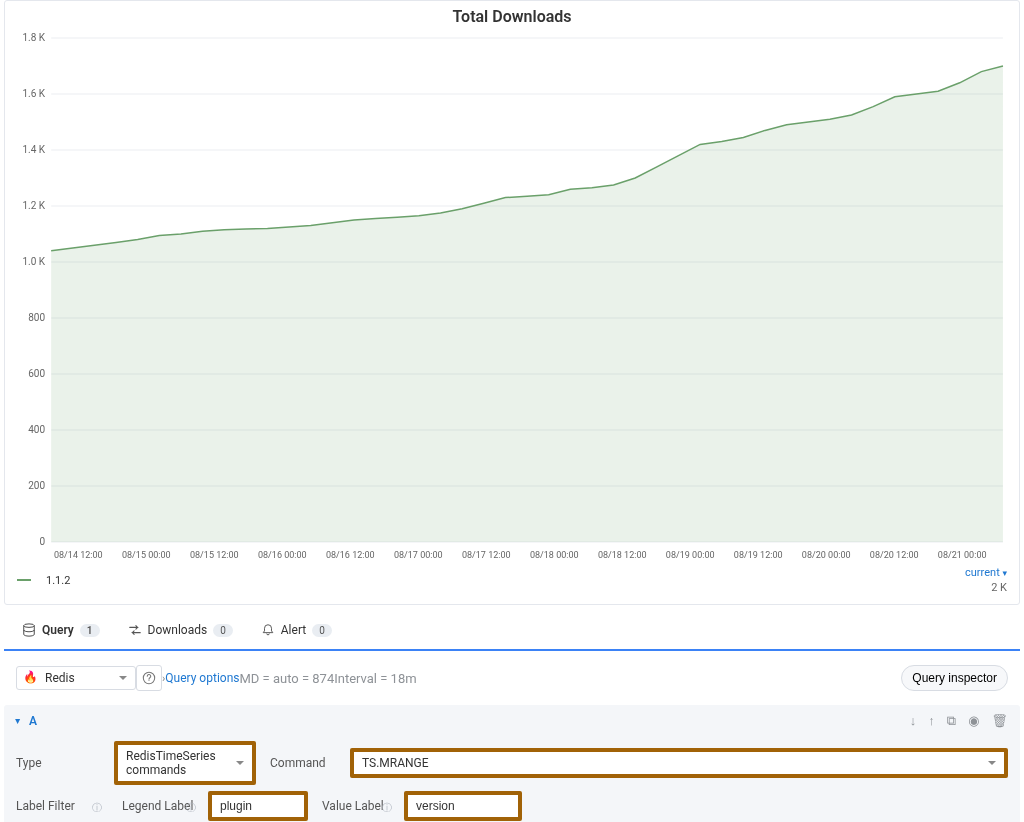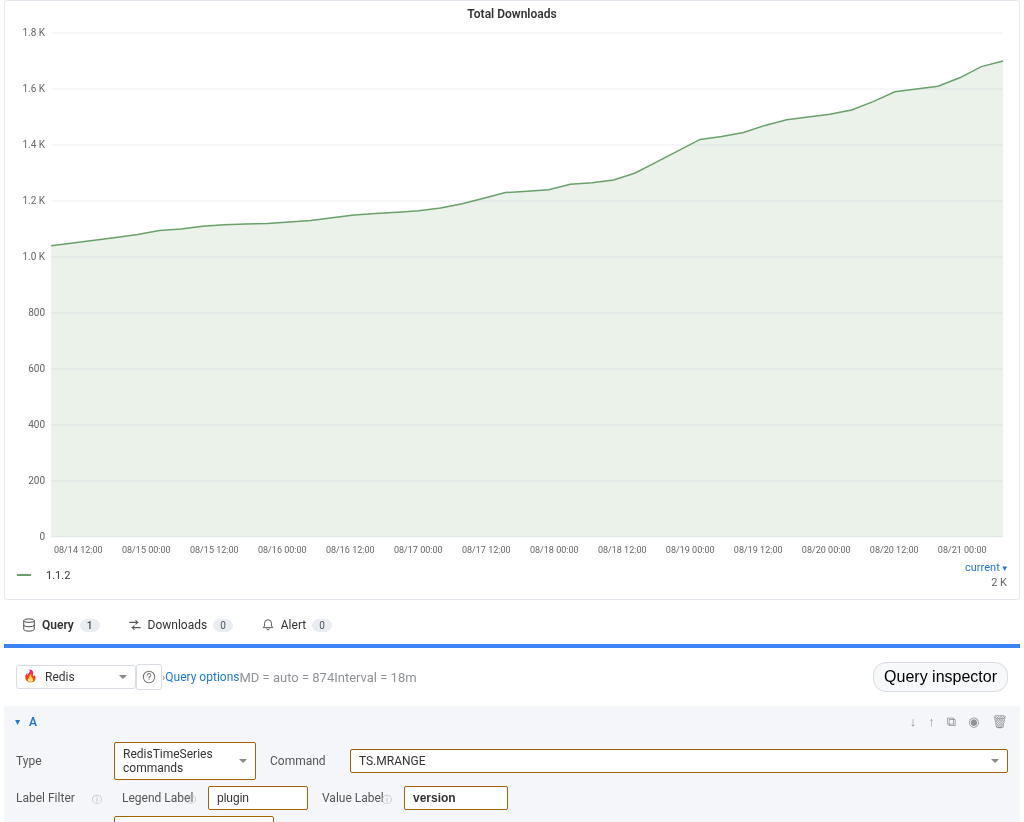--- a/index.html
+++ b/index.html
@@ -1,58 +1,58 @@
 <!DOCTYPE html>
 <html><head>
 <meta charset="utf-8">
 <style>
   * { box-sizing: border-box; }
   html, body { margin: 0; padding: 0; font-family: -apple-system, BlinkMacSystemFont, "Segoe UI", Roboto, sans-serif; font-size: 12px; color: #333; background: #fff; width: 1024px; }
   .panel { border: 1px solid #e4e7ed; border-radius: 3px; margin: 0 4px 6px 4px; }
-  .panel-title { text-align: center; font-weight: 600; font-size: 12px; padding: 6px 0; }
+  .panel-title { text-align: center; font-weight: 600; font-size: 16px; padding: 6px 0; }
   .chart-area { position: relative; height: 530px; padding: 0 10px; }
   .chart-svg { width: 100%; height: 100%; display: block; }
   .gridline { stroke: #eceef1; stroke-width: 1; }
   .area-fill { fill: #8ab88a; fill-opacity: 0.18; }
   .area-line { fill: none; stroke: #6aa06a; stroke-width: 1.5; }
   .legend-row { display: flex; align-items: center; padding: 4px 12px 10px; font-size: 11px; }
   .legend-left { display: flex; align-items: center; gap: 15px; flex: 1; }
   .legend-dash { width: 14px; height: 0; border-top: 2px solid #6aa06a; }
   .legend-right { text-align: right; color: #1f78d1; font-size: 11px; }
   .legend-val { color: #666; padding-top: 2px; }
 
-  .tabs-bar { display: flex; gap: 28px; padding: 8px 18px; border-bottom: 4px solid #3b82f6; margin: 0 4px; align-items: center; }
+  .tabs-bar { display: flex; gap: 28px; padding: 8px 18px; border-bottom: 2px solid #3b82f6; margin: 0 4px; align-items: center; }
   .tab { display: flex; align-items: center; gap: 6px; color: #333; cursor: pointer; padding: 4px 0; }
   .tab.active { font-weight: 600; }
   .tab .badge { background: #e9edf2; color: #555; border-radius: 8px; padding: 1px 7px; font-size: 10px; }
   .tab svg,.tab .icn { width: 14px; height: 14px; }
 
   .ds-bar { display: flex; align-items: center; padding: 8px 12px; margin: 6px 4px 0; }
   .ds-select { border: 1px solid #d8dce3; border-radius: 3px; padding: 4px 24px 4px 28px; min-width: 120px; position: relative; background: #fff; }
   .ds-select::before { content: "🔥"; position: absolute; left: 6px; top: 3px; font-size: 12px; filter: hue-rotate(-30deg) saturate(2); }
   .ds-select::after,.sel::after { content: ""; position: absolute; right: 8px; top: 50%; width: 0; height: 0; border-left: 4px solid transparent; border-right: 4px solid transparent; border-top: 4px solid #888; transform: translateY(-50%); }
   .icon-btn { width: 26px; height: 26px; border: 1px solid #d8dce3; border-radius: 3px; display: flex; align-items: center; justify-content: center; background: #fff; cursor: pointer; }
   .chev { color: #888; font-size: 11px; }
   .q-opts { color: #1f78d1; font-weight: 400; }
   .muted { color: #8e9297; font-size: 13px; }
   .spacer { flex: 1; }
-  .insp-btn { border: 1px solid #d8dce3; background: #f7f8fa; border-radius: 13px; padding: 5px 10px; font-size: 16px; cursor: pointer; }
+  .insp-btn { border: 1px solid #d8dce3; background: #f7f8fa; border-radius: 13px; padding: 5px 10px; font-size: 12px; cursor: pointer; }
 
   .query-row { background: #f4f6f9; margin: 6px 4px 0; border-radius: 3px; }
   .query-head { display: flex; align-items: center; padding: 8px 12px; gap: 8px; }
   .row-chev { color: #1f78d1; transform: rotate(90deg); font-size: 10px; }
   .row-name { color: #1f78d1; font-weight: 600; }
   .row-icons { display: flex; gap: 12px; color: #8e9297; }
   .row-icons span { cursor: pointer; font-size: 13px; }
 
   .form-grid { padding: 4px 12px 10px; display: grid; grid-template-columns: 92px 1fr; row-gap: 6px; column-gap: 6px; align-items: center; }
   .form-grid .lbl { font-size: 12px; color: #555; position: relative; }
   .form-grid .lbl.info::after { content: "ⓘ"; color: #b0b6bf; font-size: 10px; position: absolute; right: 6px; top: 2px; }
   .row-multi { display: flex; gap: 6px; align-items: center; }
-  .sel, .inp { border: 1px solid #a16207; background: #fff; border-radius: 2px; padding: 4px 10px 4px 8px; font-size: 12px; position: relative; color: #333; min-width: 0; }
+  .sel, .inp { border: 4px solid #a16207; background: #fff; border-radius: 2px; padding: 4px 10px 4px 8px; font-size: 12px; position: relative; color: #333; min-width: 0; }
   .inp { padding-right: 8px; }
   .placeholder { color: #9aa0a8; }
   .wrap { position: relative; }
 </style>
 </head>
 <body>
 
 <div class="wrap">
 <div class="panel">
   <div class="panel-title">Total Downloads</div>
@@ -173,21 +173,21 @@
       <div class="sel" style="width:142px"><span>RedisTimeSeries commands</span></div>
       <div class="lbl" style="width:82px;padding-left:8px">Command</div>
       <div class="sel" style="flex:1"><span>TS.MRANGE</span></div>
     </div>
 
     <div class="lbl info">Label Filter</div>
     <div class="row-multi">
       <div class="lbl info" style="width:88px;padding-left:8px">Legend Label</div>
       <input class="inp" style="width: 100px;" value="plugin">
       <div class="lbl info" style="width:84px;padding-left:8px">Value Label</div>
-      <input class="inp" style="width: 104px; font-weight: bold;" value="version">
+      <input class="inp" style="width: 118px;" value="version">
     </div>
 
     <div class="lbl">Aggregation</div>
     <div class="row-multi">
       <div class="sel placeholder" style="width:160px"><span>Choose</span></div>
     </div>
   </div>
 
 </div>
 

